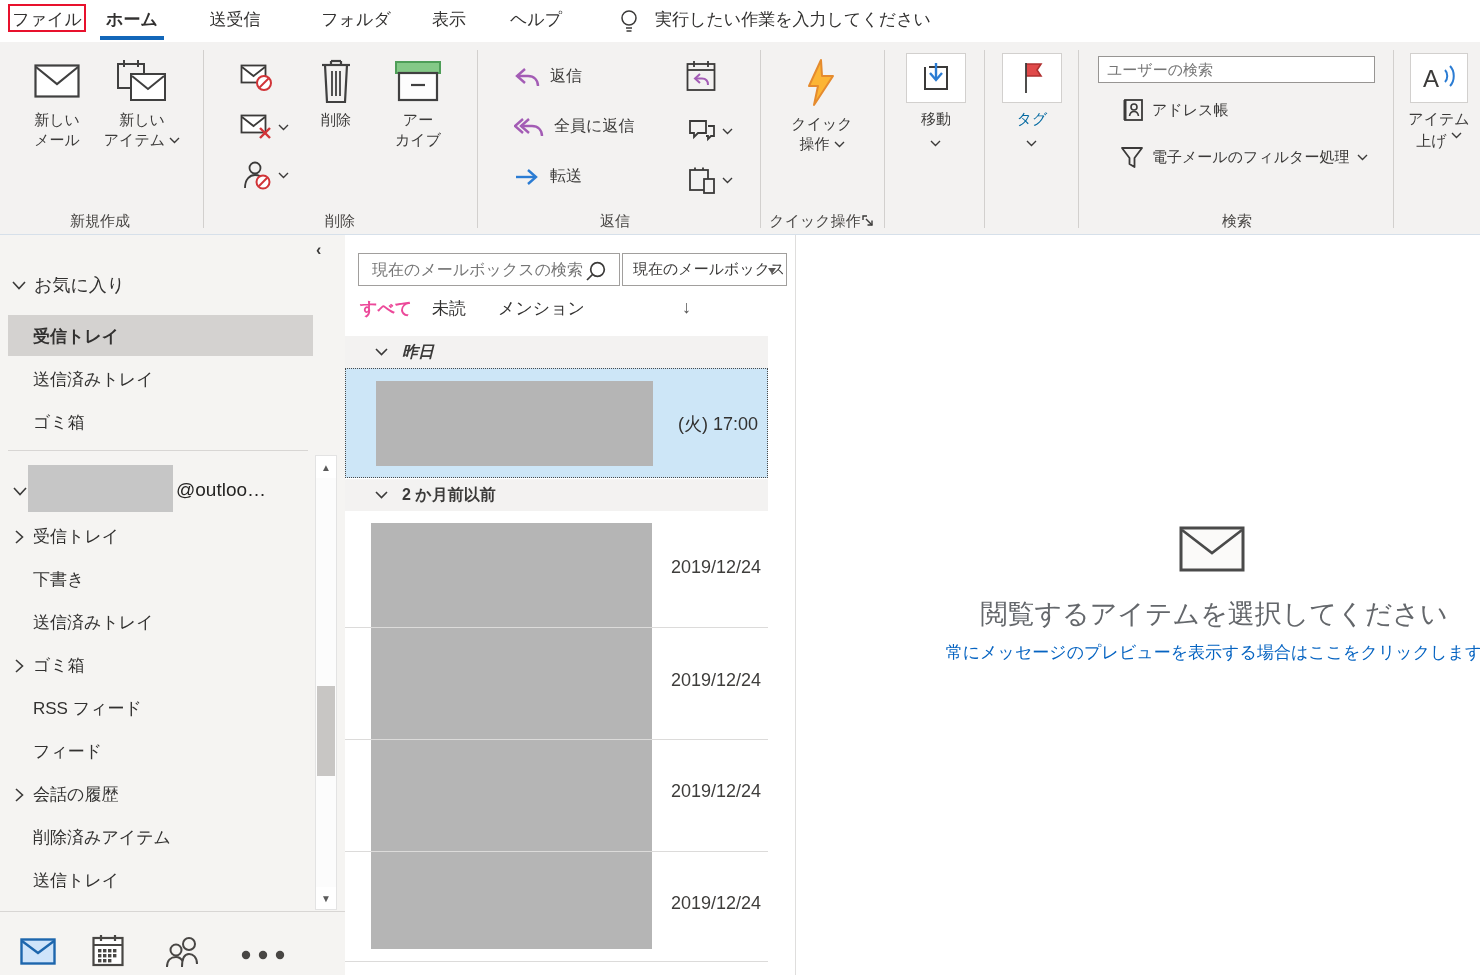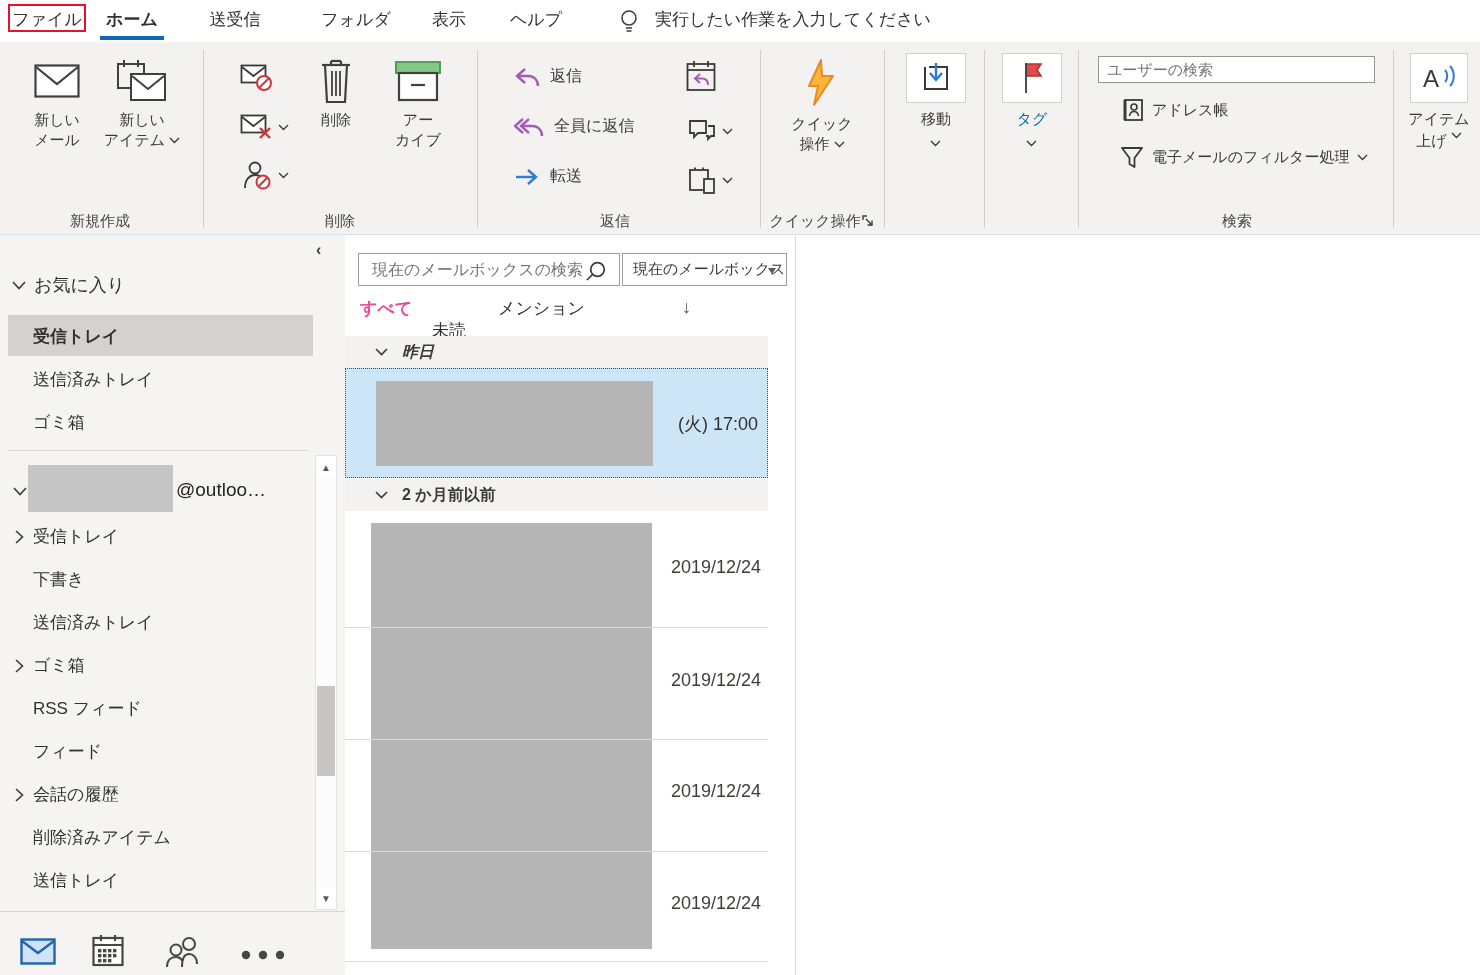--- a/index.html
+++ b/index.html
@@ -428,21 +428,21 @@
           <circle cx="12.5" cy="8.5" r="6.8" fill="none" stroke="#3b3a39" stroke-width="1.7"></circle>
           <line x1="7.5" y1="13.5" x2="2" y2="19" stroke="#3b3a39" stroke-width="1.7"></line>
         </svg>
     </div>
     <div id="scope-box">
       <span>現在のメールボックス</span>
       <div class="tri-down" style="position:absolute; right:10px; top:14px;"></div>
     </div>
 
     <div class="tab active" style="left:15px;">すべて</div>
-    <div class="tab" style="left:87px;margin-top:22px;">未読</div>
+    <div class="tab" style="left:87px;">未読</div>
     <div class="tab" style="left:153px;">メンション</div>
     <div class="tab" style="left:337px; color:#555; font-size:18px;">↓</div>
 
     <div class="lst-hdr" style="top:101px;">
       <svg style="margin-left:30px;" width="13" height="8" viewBox="0 0 13 8">
           <polyline points="1,1 6.5,6.5 12,1" fill="none" stroke="#3b3a39" stroke-width="1.6"></polyline>
         </svg>
       <span style="margin-left:14px;font-style:italic;">昨日</span>
     </div>
 
@@ -471,14 +471,24 @@
     <div class="date-lbl" style="top:435px;">2019/12/24</div>
     <div class="date-lbl" style="top:546px;">2019/12/24</div>
     <div class="date-lbl" style="top:658px;">2019/12/24</div>
 
     <div class="lst-sep" style="top:392px;"></div>
     <div class="lst-sep" style="top:504px;"></div>
     <div class="lst-sep" style="top:616px;"></div>
     <div class="lst-sep" style="top:726px;"></div>
   </div>
 
+  <div id="readpane">
+    <div class="abs" style="left:383px; top:291px;">
+      <svg width="66" height="46" viewBox="0 0 66 46">
+          <rect x="2" y="2" width="62" height="42" fill="#fbfaf9" stroke="#4a4a4a" stroke-width="3"></rect>
+          <polyline points="3,4 33,27 63,4" fill="none" stroke="#4a4a4a" stroke-width="2.6"></polyline>
+        </svg>
+    </div>
+    <div id="rp-title">閲覧するアイテムを選択してください</div>
+    <div id="rp-link">常にメッセージのプレビューを表示する場合はここをクリックします</div>
+  </div>
 
 </div>
 
 </body></html>

